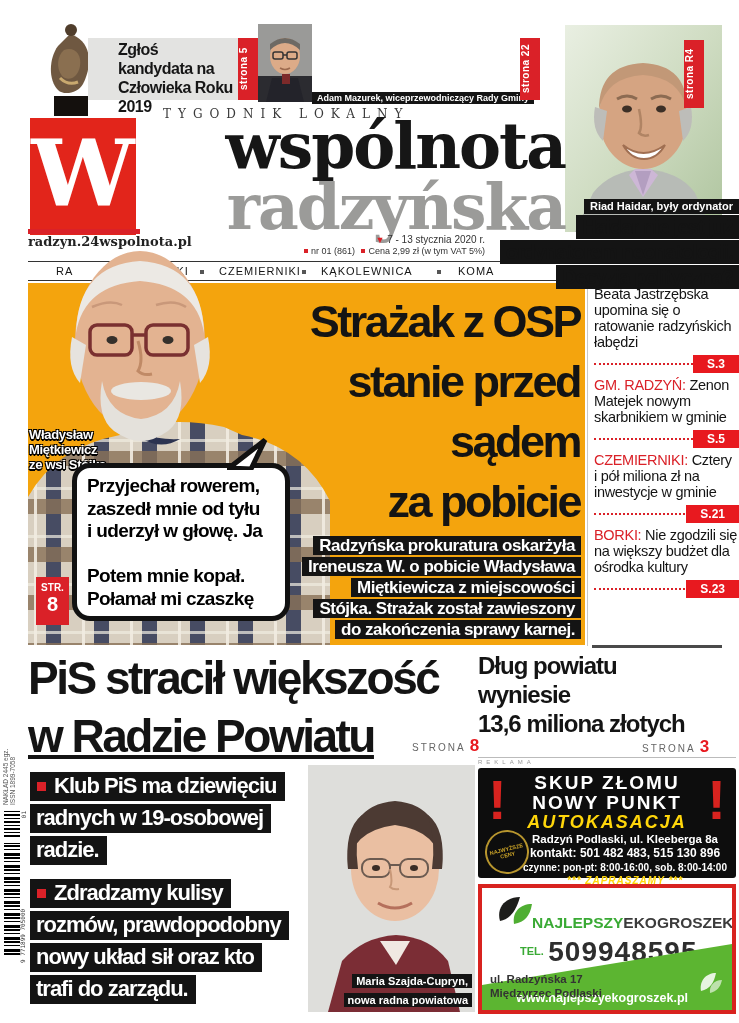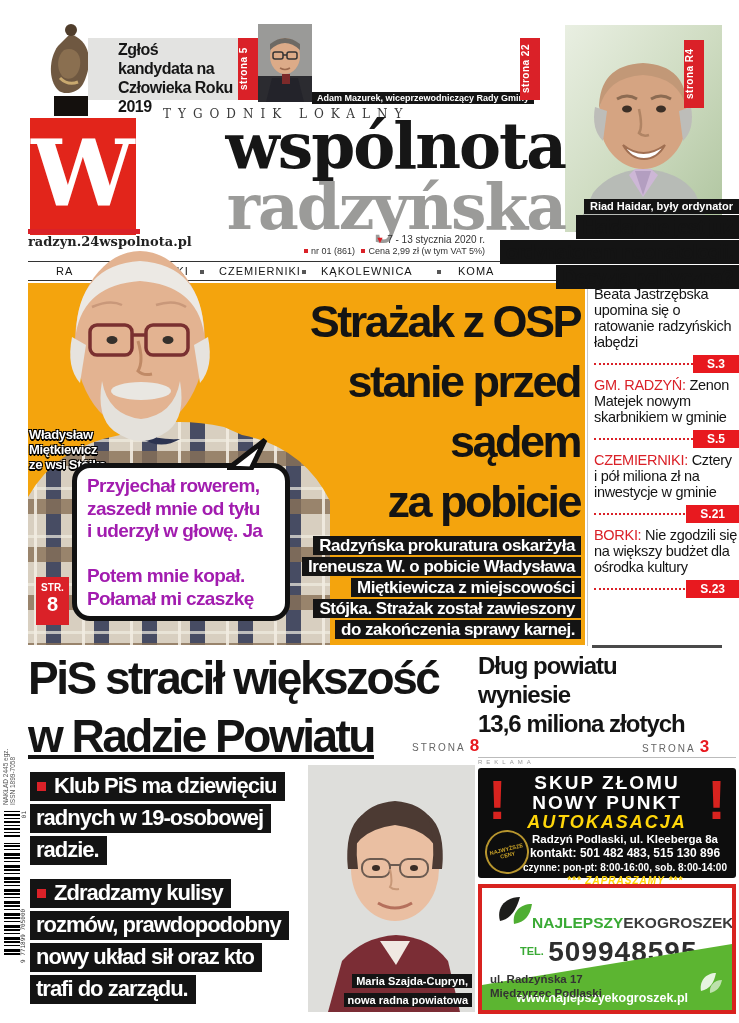--- a/index.html
+++ b/index.html
@@ -19,21 +19,21 @@
   .sb-kicker{color:#da2128;}
   .sb-sep{position:relative;border-top:2px dotted #da2128;margin:13px 0 12px;}
   .sb-badge{position:absolute;right:-2px;top:-10px;background:#e8191f;color:#fff;
             font-weight:bold;font-size:12px;padding:2px 14px;}
   .bullet-line{margin-bottom:3px;}
   .bullet-line .strip{font-size:22px;line-height:26px;font-weight:bold;letter-spacing:-1px;padding:1px 8px 2px 6px;}
   .redsq{display:inline-block;width:9px;height:9px;background:#da2128;margin:0 8px 2px 1px;}
   .dotsq{display:inline-block;width:4px;height:4px;background:#555;margin:0 2px 1px;}
   .strona-lbl{font-size:10px;letter-spacing:2px;color:#666;font-weight:normal;}
   .strona-num{font-size:17px;color:#e8191f;font-weight:bold;margin-left:4px;}
-  .quote{font-size:19px;line-height:22.5px;font-weight:bold;letter-spacing:-.6px;color:#a21caf;}
+  .quote{font-size:19px;line-height:22.5px;font-weight:bold;letter-spacing:-.6px;color:#000000;}
   .outline-cap{color:#fff;font-weight:bold;font-size:13px;line-height:15px;letter-spacing:-.3px;
     text-shadow:-1px -1px 0 #000,1px -1px 0 #000,-1px 1px 0 #000,1px 1px 0 #000,0 2px 0 #000;}
 </style>
 </head>
 <body>
 
 <div id="page">
 
   <div class="abs" style="left:30px;top:20px;width:80px;height:100px;">
     <svg width="80" height="100" viewBox="0 0 80 100">

